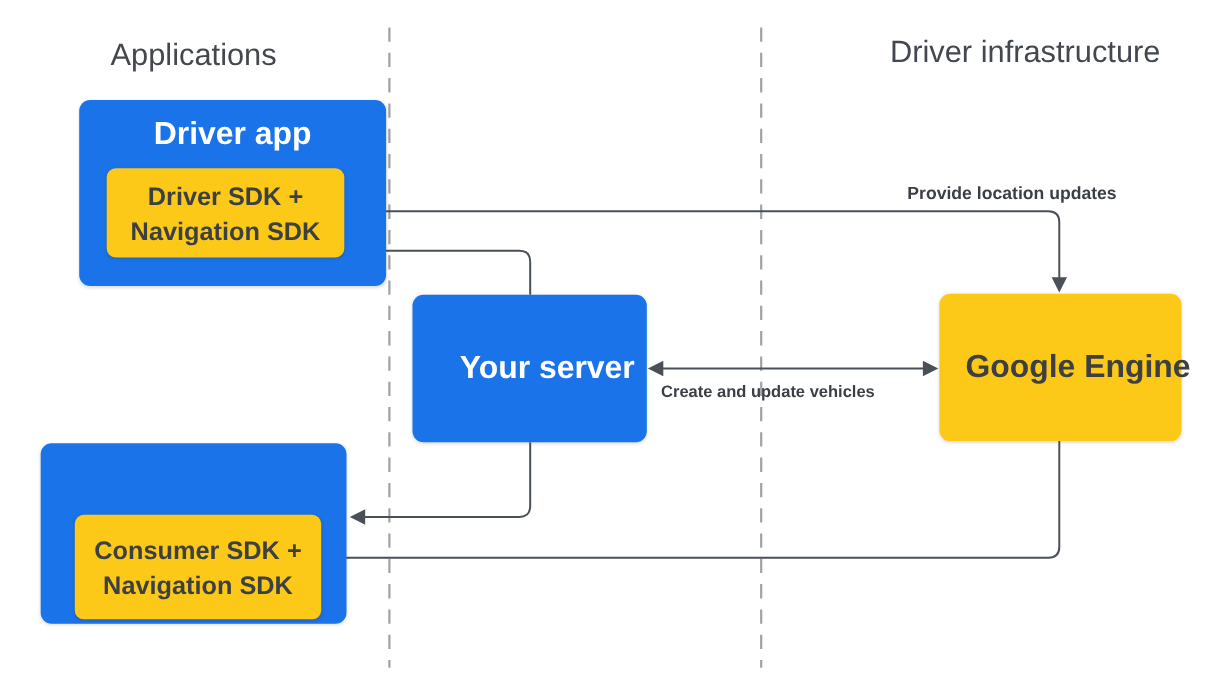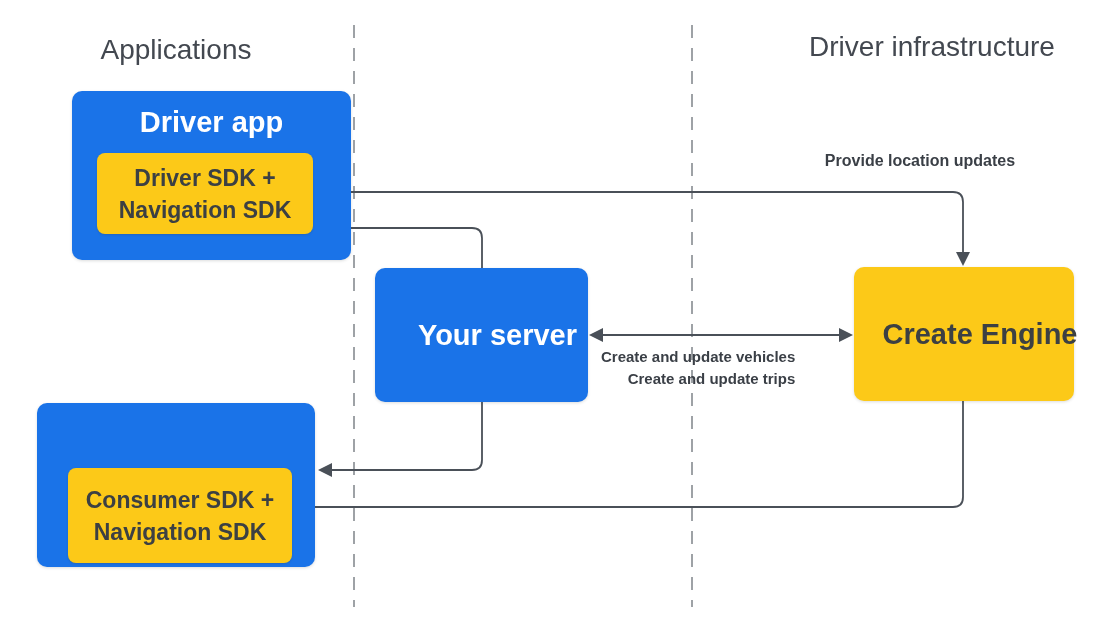--- a/index.html
+++ b/index.html
@@ -97,29 +97,28 @@
       <span>Driver SDK +</span>
       <span>Navigation SDK</span>
     </div>
   </div>
 
   <div class="node blue center-title" style="left:375px; top:268px; width:213px; height:134px;">
     <div class="node-title light">Your server</div>
   </div>
 
   <div class="node yellow center-title" style="left:854px; top:267px; width:220px; height:134px;">
-    <div class="node-title dark">Create Engine</div>
+    <div class="node-title dark">Google Engine</div>
   </div>
 
   <div class="node blue" style="left:37px; top:403px; width:278px; height:164px;">
     <div class="sdk" style="left:31px; top:65px; width:224px; height:95px;">
       <span>Consumer SDK +</span>
       <span>Navigation SDK</span>
     </div>
   </div>
 
-  <div class="edge-label centered size16" style="left:920px; top:152px;">Provide location updates</div>
+  <div class="edge-label centered size16" style="left:920px; top:168px;">Provide location updates</div>
   <div class="edge-label size17" style="left:601px; top:346px;">
     <div>Create and update vehicles</div>
-    <div>Create and update trips</div>
   </div>
 
 </div>
 
 </body></html>

